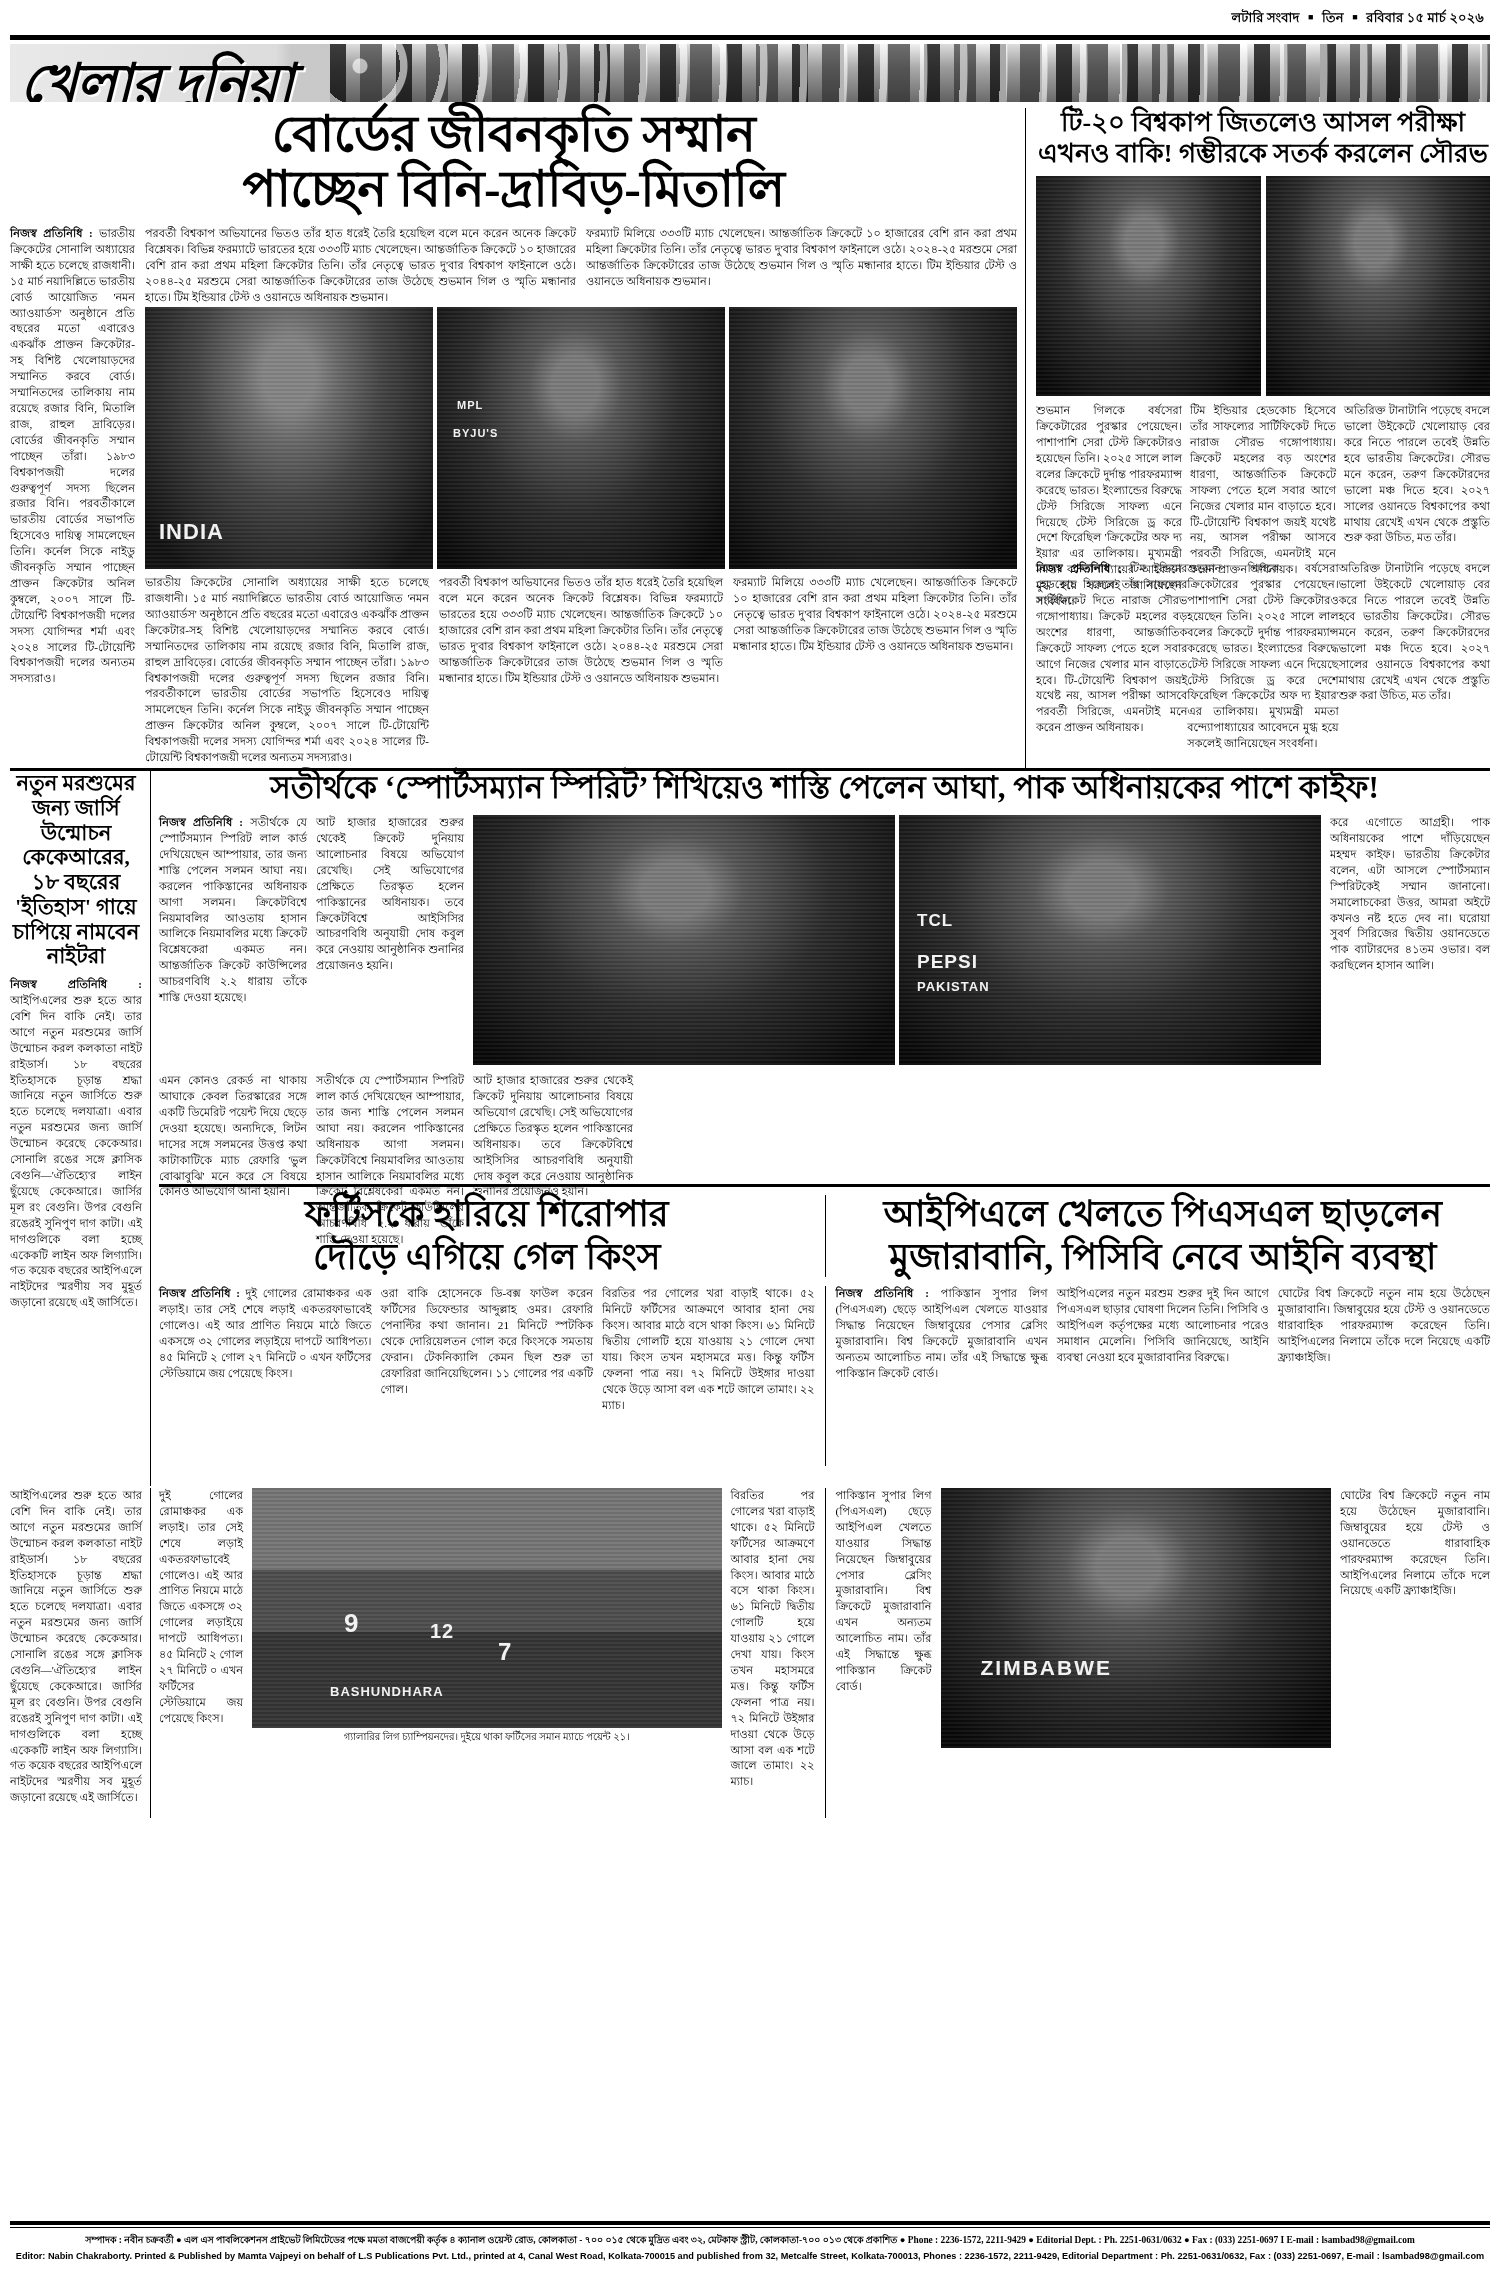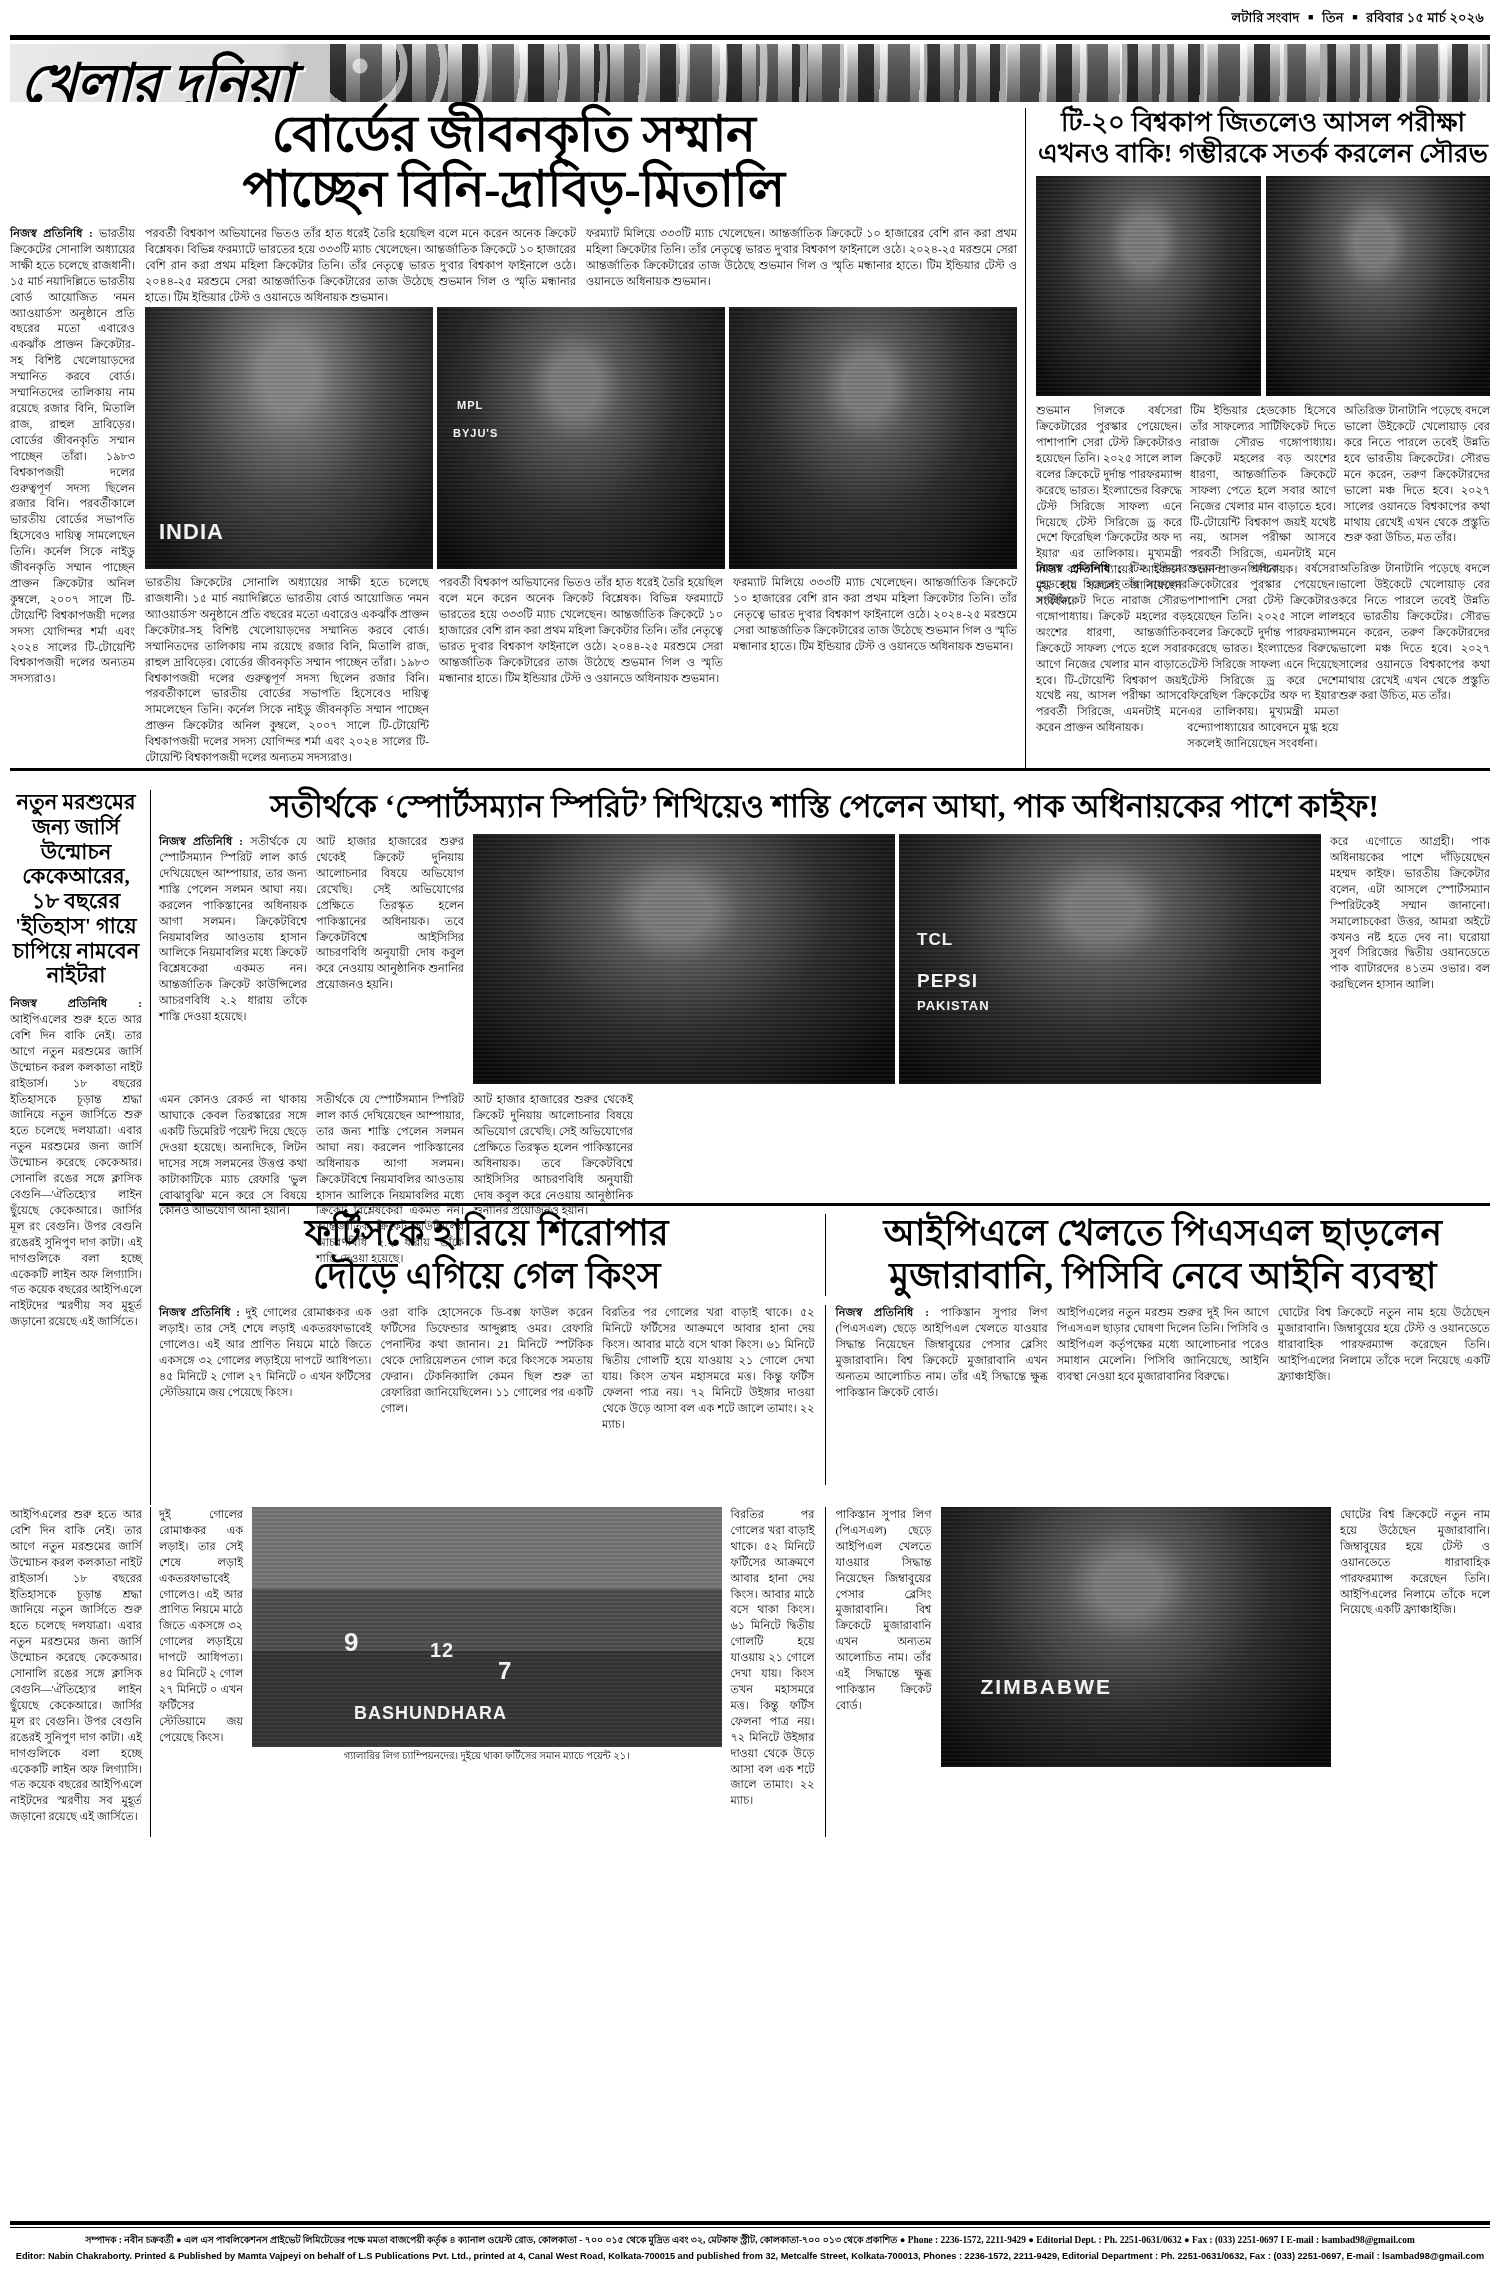--- a/index.html
+++ b/index.html
@@ -187,21 +187,21 @@
           <span>টিম ইন্ডিয়ার হেডকোচ হিসেবে তাঁর সাফল্যের সার্টিফিকেট দিতে নারাজ সৌরভ গঙ্গোপাধ্যায়। ক্রিকেট মহলের বড় অংশের ধারণা, আন্তর্জাতিক ক্রিকেটে সাফল্য পেতে হলে সবার আগে নিজের খেলার মান বাড়াতে হবে। টি-টোয়েন্টি বিশ্বকাপ জয়ই যথেষ্ট নয়, আসল পরীক্ষা আসবে পরবর্তী সিরিজে, এমনটাই মনে করেন প্রাক্তন অধিনায়ক।</span>
         </div>
         <div class="col" style="flex:1;">শুভমান গিলকে বর্ষসেরা ক্রিকেটারের পুরস্কার পেয়েছেন। পাশাপাশি সেরা টেস্ট ক্রিকেটারও হয়েছেন তিনি। ২০২৫ সালে লাল বলের ক্রিকেটে দুর্দান্ত পারফরম্যান্স করেছে ভারত। ইংল্যান্ডের বিরুদ্ধে টেস্ট সিরিজে সাফল্য এনে দিয়েছে টেস্ট সিরিজে ড্র করে দেশে ফিরেছিল 'ক্রিকেটের অফ দ্য ইয়ার' এর তালিকায়। মুখ্যমন্ত্রী মমতা বন্দ্যোপাধ্যায়ের আবেদনে মুগ্ধ হয়ে সকলেই জানিয়েছেন সংবর্ধনা।</div>
         <div class="col" style="flex:1;">অতিরিক্ত টানাটানি পড়েছে বদলে ভালো উইকেটে খেলোয়াড় বের করে নিতে পারলে তবেই উন্নতি হবে ভারতীয় ক্রিকেটের। সৌরভ মনে করেন, তরুণ ক্রিকেটারদের ভালো মঞ্চ দিতে হবে। ২০২৭ সালের ওয়ানডে বিশ্বকাপের কথা মাথায় রেখেই এখন থেকে প্রস্তুতি শুরু করা উচিত, মত তাঁর।</div>
       </div>
     </div>
   </div>
 
   <div class="band-rule-top"></div>
 
-  <div style="display:flex; margin-top:19px; height:715px;">
+  <div style="display:flex; margin-top:0; height:715px;">
 
     <div style="width:140px; padding-right:8px;">
       <div class="hl hl-bandL">নতুন মরশুমের জন্য জার্সি উন্মোচন কেকেআরের, ১৮ বছরের 'ইতিহাস' গায়ে চাপিয়ে নামবেন নাইটরা</div>
       <div class="col" style="margin-top:8px;">
         <span class="byline">নিজস্ব প্রতিনিধি :</span>
         <span>আইপিএলের শুরু হতে আর বেশি দিন বাকি নেই। তার আগে নতুন মরশুমের জার্সি উন্মোচন করল কলকাতা নাইট রাইডার্স। ১৮ বছরের ইতিহাসকে চূড়ান্ত শ্রদ্ধা জানিয়ে নতুন জার্সিতে শুরু হতে চলেছে দলযাত্রা। এবার নতুন মরশুমের জন্য জার্সি উন্মোচন করেছে কেকেআর। সোনালি রঙের সঙ্গে ক্লাসিক বেগুনি—'ঐতিহ্যে'র লাইন ছুঁয়েছে কেকেআরে। জার্সির মূল রং বেগুনি। উপর বেগুনি রঙেরই সুনিপুণ দাগ কাটা। এই দাগগুলিকে বলা হচ্ছে একেকটি লাইন অফ লিগ্যাসি। গত কয়েক বছরের আইপিএলে নাইটদের স্মরণীয় সব মুহূর্ত জড়ানো রয়েছে এই জার্সিতে।</span>
       </div>
     </div>
 
     <div style="flex:1; padding-left:8px;" class="vline">
@@ -271,21 +271,21 @@
 
     <div style="flex:1; padding-left:8px; display:flex;" class="vline">
 
       <div style="width:50%; padding-right:10px; display:flex; gap:9px;">
         <div class="col" style="width:84px;">দুই গোলের রোমাঞ্চকর এক লড়াই। তার সেই শেষে লড়াই একতরফাভাবেই গোলেও। এই আর প্রাণিত নিয়মে মাঠে জিতে একসঙ্গে ৩২ গোলের লড়াইয়ে দাপটে আধিপত্য। ৪৫ মিনিটে ২ গোল ২৭ মিনিটে ০ এখন ফর্টিসের স্টেডিয়ামে জয় পেয়েছে কিংস।</div>
         <div style="flex:1;">
           <div class="photo p-field" style="height:240px;">
             <span class="ptxt" style="left:92px;top:120px;font-size:26px;">9</span>
             <span class="ptxt" style="left:178px;top:132px;font-size:20px;">12</span>
             <span class="ptxt" style="left:246px;top:150px;font-size:24px;">7</span>
-            <span class="ptxt" style="left:78px;top:196px;font-size:18px;margin-left:24px;">BASHUNDHARA</span>
+            <span class="ptxt" style="left:78px;top:196px;font-size:13px;">BASHUNDHARA</span>
           </div>
           <div class="caption">গ্যালারির লিগ চ্যাম্পিয়নদের। দুইয়ে থাকা ফর্টিসের সমান ম্যাচে পয়েন্ট ২১।</div>
         </div>
         <div class="col" style="width:84px;">বিরতির পর গোলের খরা বাড়াই থাকে। ৫২ মিনিটে ফর্টিসের আক্রমণে আবার হানা দেয় কিংস। আবার মাঠে বসে থাকা কিংস। ৬১ মিনিটে দ্বিতীয় গোলটি হয়ে যাওয়ায় ২১ গোলে দেখা যায়। কিংস তখন মহাসমরে মত্ত। কিন্তু ফর্টিস ফেলনা পাত্র নয়। ৭২ মিনিটে উইঙ্গার দাওয়া থেকে উড়ে আসা বল এক শটে জালে তামাং। ২২ ম্যাচ।</div>
       </div>
 
       <div style="width:50%; padding-left:10px; display:flex; gap:9px;" class="vline">
         <div class="col" style="width:96px;">পাকিস্তান সুপার লিগ (পিএসএল) ছেড়ে আইপিএল খেলতে যাওয়ার সিদ্ধান্ত নিয়েছেন জিম্বাবুয়ের পেসার ব্লেসিং মুজারাবানি। বিশ্ব ক্রিকেটে মুজারাবানি এখন অন্যতম আলোচিত নাম। তাঁর এই সিদ্ধান্তে ক্ষুব্ধ পাকিস্তান ক্রিকেট বোর্ড।</div>
         <div style="flex:1;text-align:center;">
           <div class="photo p-dark" style="height:260px;">

